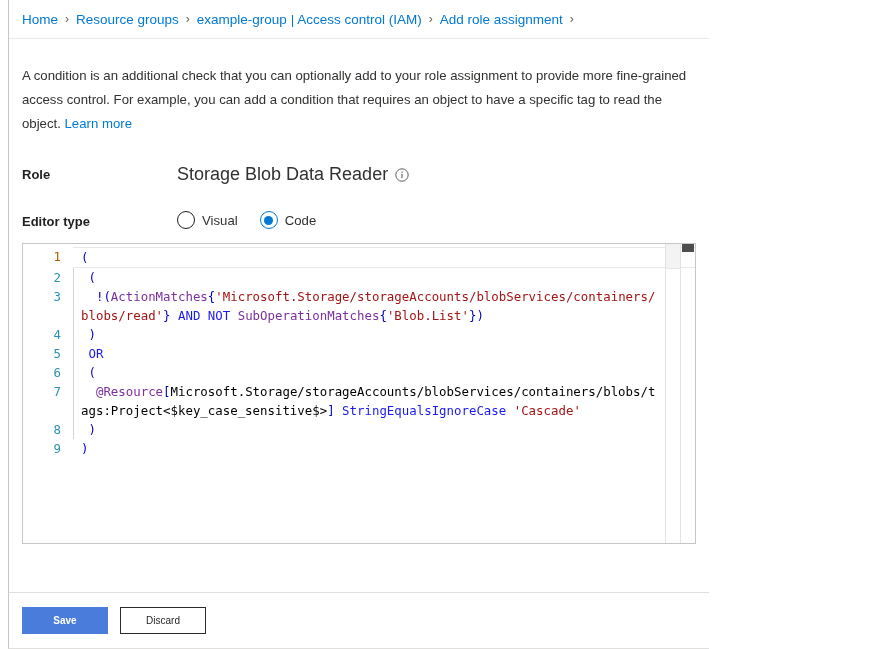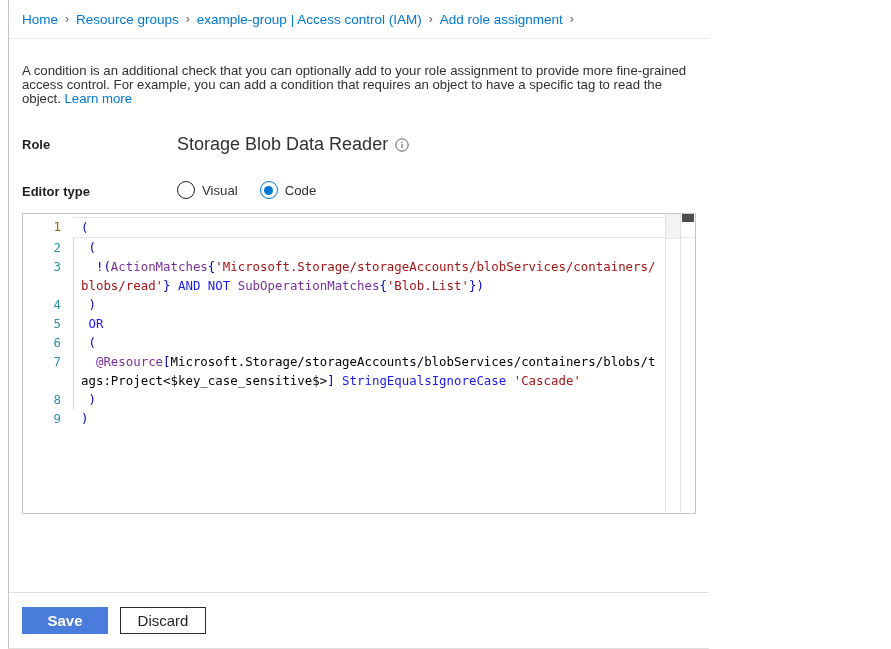--- a/index.html
+++ b/index.html
@@ -103,21 +103,21 @@
   
   .content {
     flex: 1 1 auto;
     padding: 0 13px;
     display: flex;
     flex-direction: column;
     min-height: 0;
   }
   .description {
     font-size: 13.2px;
-    line-height: 14px;
+    line-height: 24px;
     color: #323130;
     margin-top: 25px;
     max-width: 835px;
   }
   .learn-more {
     color: #0078d4;
     cursor: pointer;
   }
 
   .field-row {
@@ -284,21 +284,21 @@
     border-top: 1px solid #e1dfdd;
     padding: 14px 13px;
     display: flex;
     align-items: center;
     background: #ffffff;
     margin-top: auto;
   }
   .btn {
     height: 27px;
     min-width: 86px;
-    font-size: 15px;
+    font-size: 10px;
     font-family: "Liberation Sans", sans-serif;
     cursor: pointer;
     box-sizing: border-box;
     display: inline-flex;
     align-items: center;
     justify-content: center;
     padding: 0 14px;
   }
   .btn-primary {
     background: #4a7ddb;

